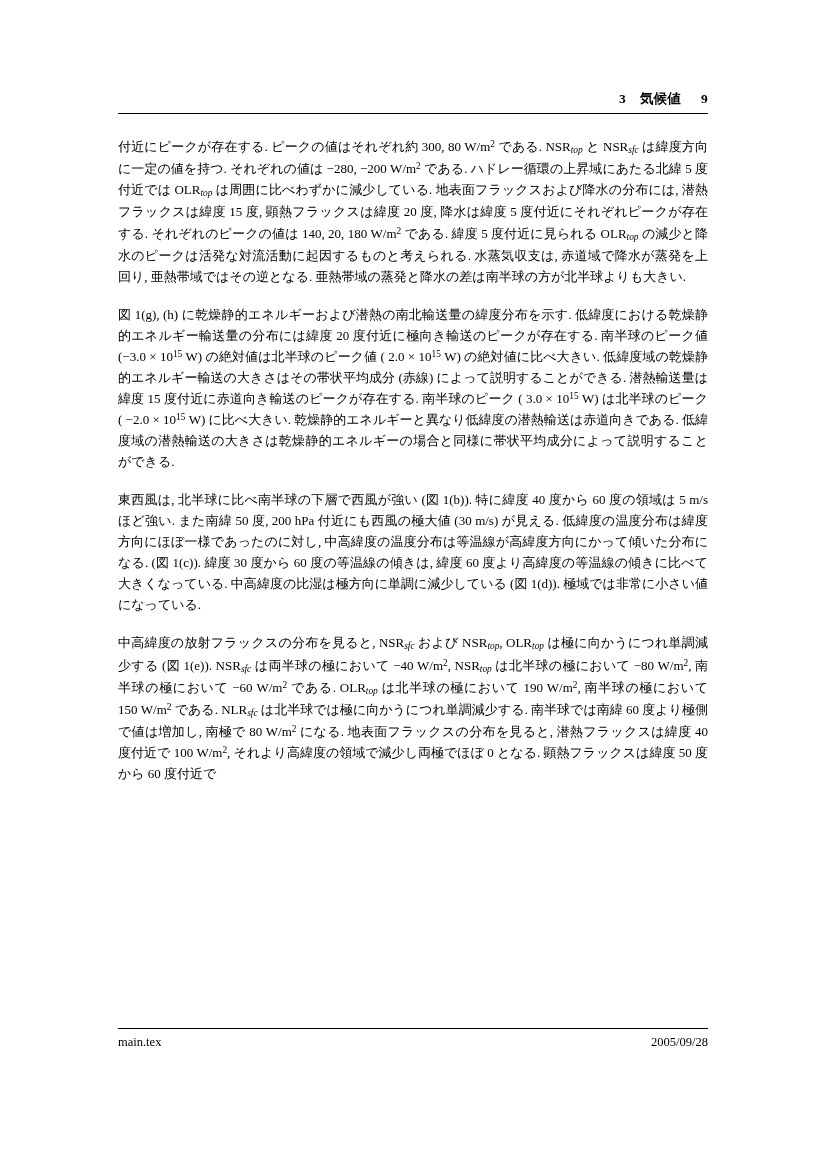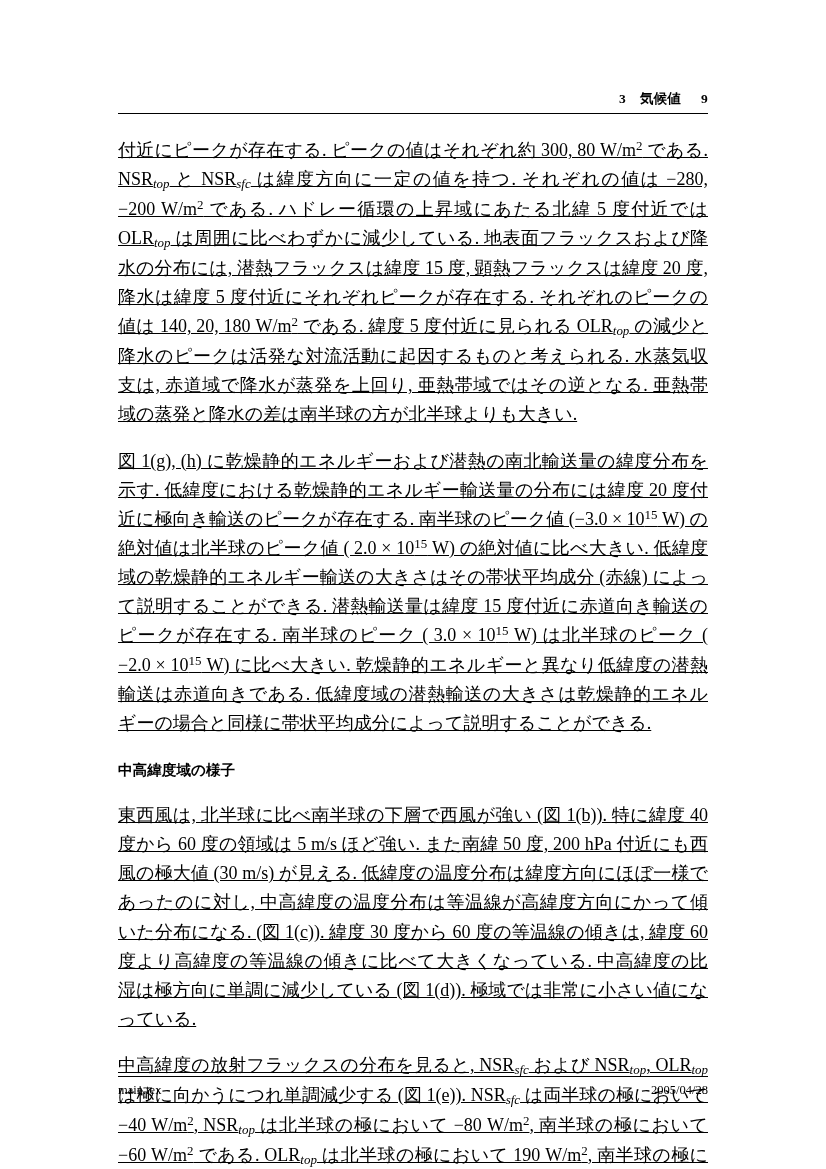--- a/index.html
+++ b/index.html
@@ -52,39 +52,38 @@
   }
   .body-block {
     margin-top: 22px;
     font-size: 14.6px;
     line-height: 1.62;
     text-align: justify;
     text-justify: inter-character;
   }
   p.para {
     margin: 0 0 17px 0;
-    font-size: 18px;
+    font-size: 13px;
     line-height: 1.62;
     text-align: justify;
     text-justify: inter-character;
-    text-decoration: underline;
   }
   p.para:last-child {
     margin-bottom: 0;
   }
   h3.subhead {
     font-size: 14.6px;
     font-weight: bold;
     margin: 22px 0 19px 0;
     line-height: 1.5;
   }
   .footer {
     position: absolute;
     left: 118px;
-    top: 1076px;
+    top: 1028px;
     width: 590px;
   }
   .footer .rule {
     border-top: 1px solid #000;
   }
   .footer-row {
     display: flex;
     justify-content: space-between;
     font-size: 12.5px;
     padding-top: 6px;
@@ -115,31 +114,30 @@
       <span class="pagenum">9</span>
     </div>
     <div class="rule"></div>
 
     <div class="body-block">
 
       <p class="para">付近にピークが存在する. ピークの値はそれぞれ約 300, 80 W/m<sup class="ex">2</sup> である. NSR<sub class="it">top</sub> と NSR<sub class="it">sfc</sub> は緯度方向に一定の値を持つ. それぞれの値は −280, −200 W/m<sup class="ex">2</sup> である. ハドレー循環の上昇域にあたる北緯 5 度付近では OLR<sub class="it">top</sub> は周囲に比べわずかに減少している. 地表面フラックスおよび降水の分布には, 潜熱フラックスは緯度 15 度, 顕熱フラックスは緯度 20 度, 降水は緯度 5 度付近にそれぞれピークが存在する. それぞれのピークの値は 140, 20, 180 W/m<sup class="ex">2</sup> である. 緯度 5 度付近に見られる OLR<sub class="it">top</sub> の減少と降水のピークは活発な対流活動に起因するものと考えられる. 水蒸気収支は, 赤道域で降水が蒸発を上回り, 亜熱帯域ではその逆となる. 亜熱帯域の蒸発と降水の差は南半球の方が北半球よりも大きい.</p>
 
       <p class="para">図 1(g), (h) に乾燥静的エネルギーおよび潜熱の南北輸送量の緯度分布を示す. 低緯度における乾燥静的エネルギー輸送量の分布には緯度 20 度付近に極向き輸送のピークが存在する. 南半球のピーク値 (−3.0 × 10<sup class="ex">15</sup> W) の絶対値は北半球のピーク値 ( 2.0 × 10<sup class="ex">15</sup> W) の絶対値に比べ大きい. 低緯度域の乾燥静的エネルギー輸送の大きさはその帯状平均成分 (赤線) によって説明することができる. 潜熱輸送量は緯度 15 度付近に赤道向き輸送のピークが存在する. 南半球のピーク ( 3.0 × 10<sup class="ex">15</sup> W) は北半球のピーク ( −2.0 × 10<sup class="ex">15</sup> W) に比べ大きい. 乾燥静的エネルギーと異なり低緯度の潜熱輸送は赤道向きである. 低緯度域の潜熱輸送の大きさは乾燥静的エネルギーの場合と同様に帯状平均成分によって説明することができる.</p>
 
-      <h3 class="subhead">中高緯度域の様子</h3>
 
 
       <p class="para">東西風は, 北半球に比べ南半球の下層で西風が強い (図 1(b)). 特に緯度 40 度から 60 度の領域は 5 m/s ほど強い. また南緯 50 度, 200 hPa 付近にも西風の極大値 (30 m/s) が見える. 低緯度の温度分布は緯度方向にほぼ一様であったのに対し, 中高緯度の温度分布は等温線が高緯度方向にかって傾いた分布になる. (図 1(c)). 緯度 30 度から 60 度の等温線の傾きは, 緯度 60 度より高緯度の等温線の傾きに比べて大きくなっている. 中高緯度の比湿は極方向に単調に減少している (図 1(d)). 極域では非常に小さい値になっている.</p>
 
       <p class="para">中高緯度の放射フラックスの分布を見ると, NSR<sub class="it">sfc</sub> および NSR<sub class="it">top</sub>, OLR<sub class="it">top</sub> は極に向かうにつれ単調減少する (図 1(e)). NSR<sub class="it">sfc</sub> は両半球の極において −40 W/m<sup class="ex">2</sup>, NSR<sub class="it">top</sub> は北半球の極において −80 W/m<sup class="ex">2</sup>, 南半球の極において −60 W/m<sup class="ex">2</sup> である. OLR<sub class="it">top</sub> は北半球の極において 190 W/m<sup class="ex">2</sup>, 南半球の極において 150 W/m<sup class="ex">2</sup> である. NLR<sub class="it">sfc</sub> は北半球では極に向かうにつれ単調減少する. 南半球では南緯 60 度より極側で値は増加し, 南極で 80 W/m<sup class="ex">2</sup> になる. 地表面フラックスの分布を見ると, 潜熱フラックスは緯度 40 度付近で 100 W/m<sup class="ex">2</sup>, それより高緯度の領域で減少し両極でほぼ 0 となる. 顕熱フラックスは緯度 50 度から 60 度付近で</p>
 
     </div>
   </div>
 
   <div class="footer">
     <div class="rule"></div>
     <div class="footer-row">
       <span class="fname">main.tex</span>
-      <span class="fdate">2005/04/28</span>
+      <span class="fdate">2005/09/28</span>
     </div>
   </div>
 
 </div>
 
 </body></html>

